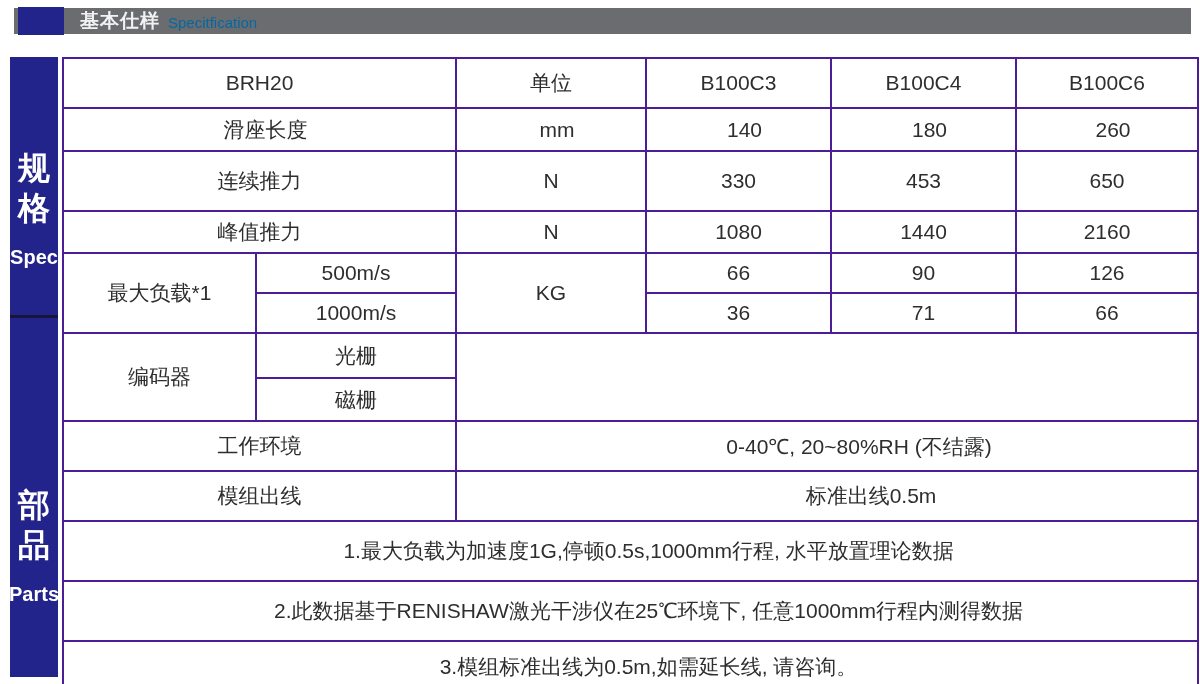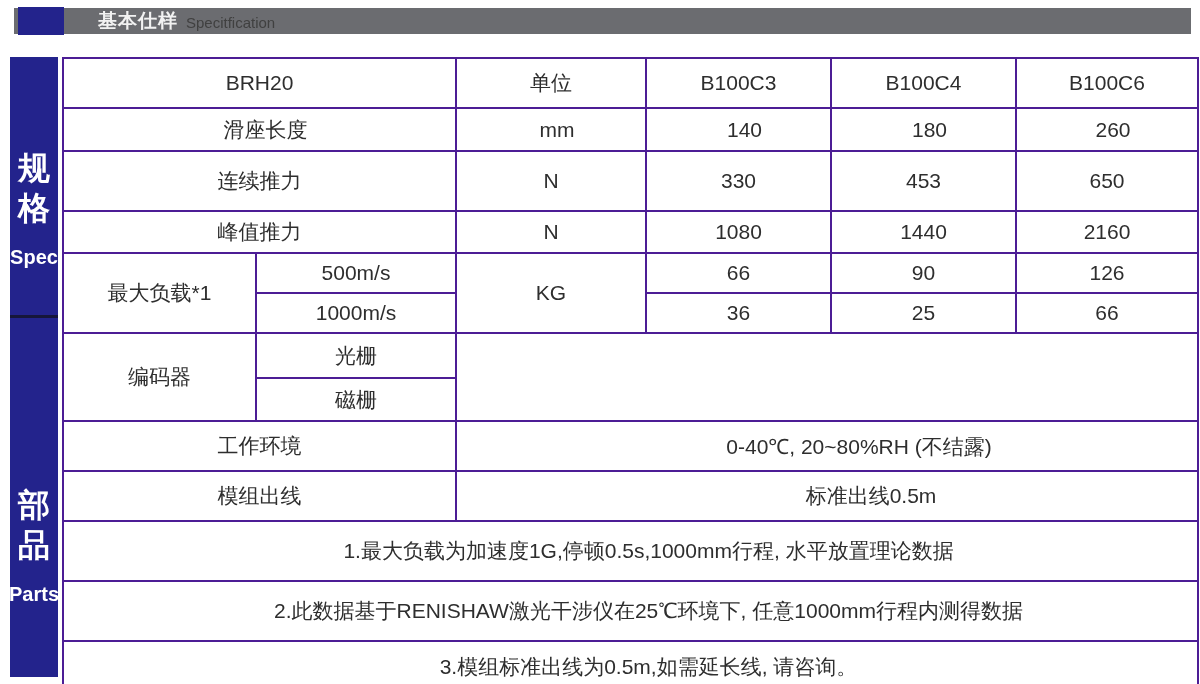--- a/index.html
+++ b/index.html
@@ -12,25 +12,25 @@
   
   .titlebar {
     position:absolute; left:14px; top:8px; width:1177px; height:26px;
     background:#6b6c70; display:flex; align-items:center;
   }
   .title-blue-box {
     position:absolute; left:18px; top:7px; width:46px; height:28px;
     background:#23238c; z-index:2;
   }
   .title-text {
-    position:absolute; left:98px; top:8px; height:26px;
+    position:absolute; left:80px; top:8px; height:26px;
     display:flex; align-items:center; gap:8px; z-index:3;
   }
   .title-zh { color:#f2f2f2; font-size:19px; font-weight:bold; letter-spacing:1px; }
-  .title-en { color:#404040; font-size:15px; font-weight:400; padding-top:2px; }
+  .title-en { color:#0369a1; font-size:15px; font-weight:400; padding-top:2px; }
 
   
   .sidebar {
     position:absolute; left:10px; top:57px; width:48px; height:620px;
     display:flex; flex-direction:column;
   }
   .ribbon {
     background:#23238c; color:#fff; display:flex; flex-direction:column;
     align-items:center; justify-content:center;
   }
@@ -141,21 +141,21 @@
       <td class="num">500m/s</td>
       <td rowspan="2">KG</td>
       <td class="num">66</td>
       <td class="num">90</td>
       <td class="num">126</td>
     </tr>
 
     <tr class="r6">
       <td class="num">1000m/s</td>
       <td class="num">36</td>
-      <td class="num">25</td>
+      <td class="num">71</td>
       <td class="num">66</td>
     </tr>
 
     <tr class="r7">
       <td rowspan="2">编码器</td>
       <td>光栅</td>
       <td colspan="4" rowspan="2"></td>
     </tr>
 
     <tr class="r8">

